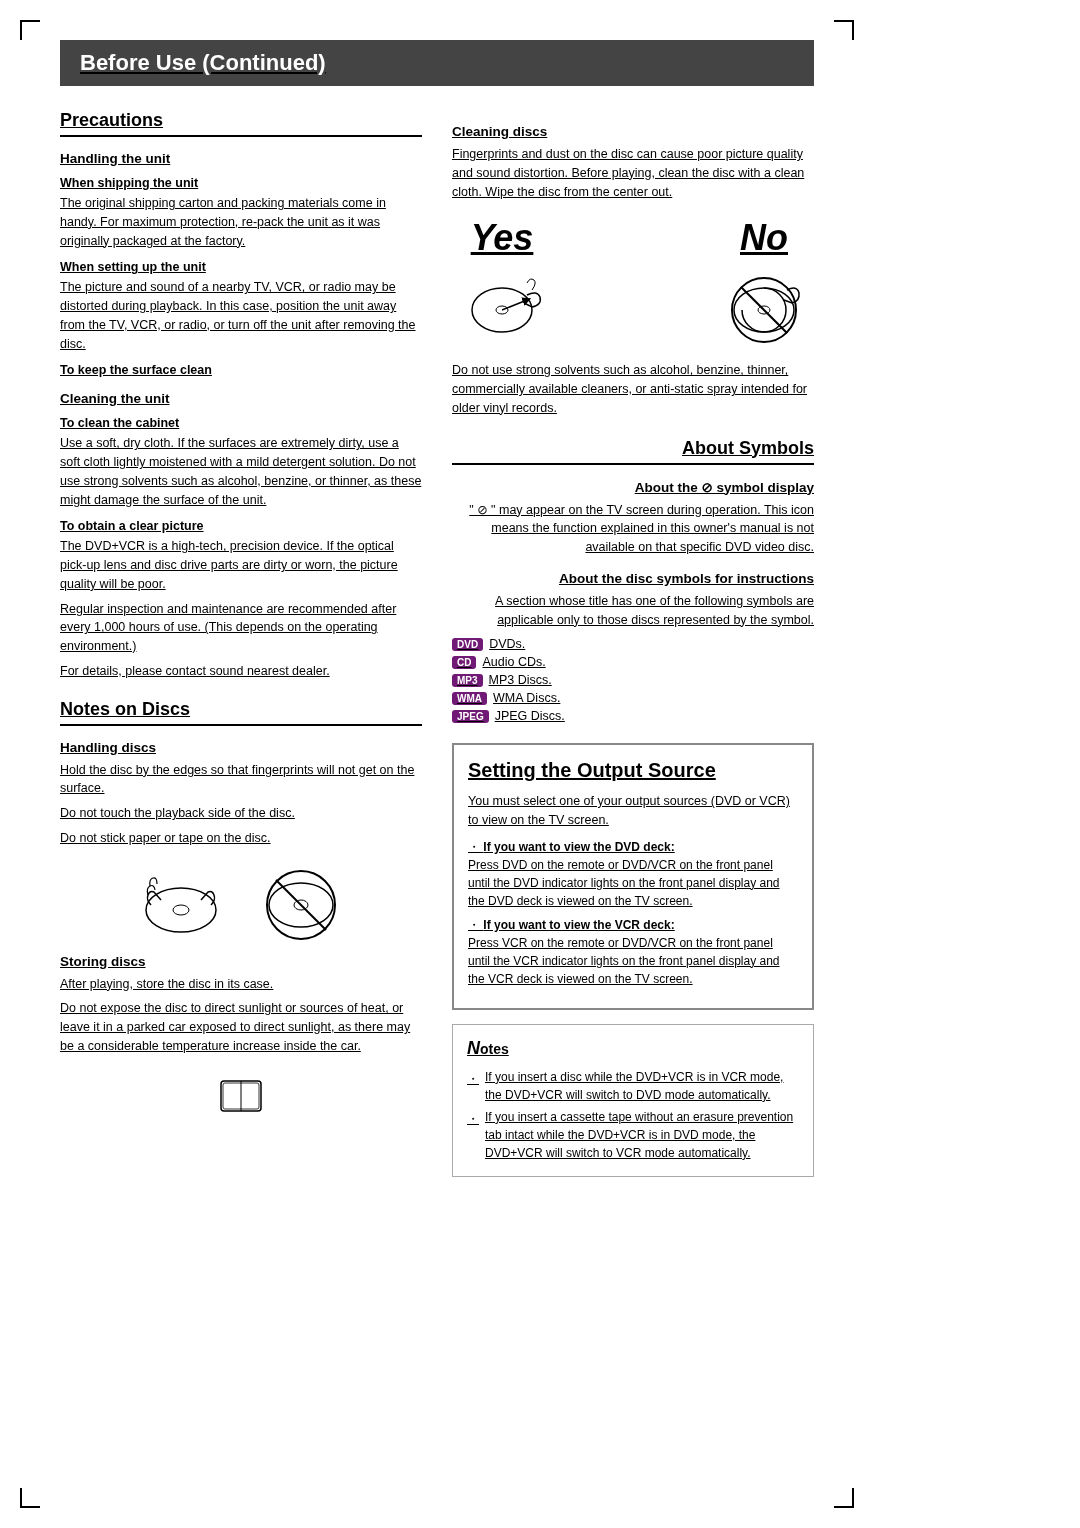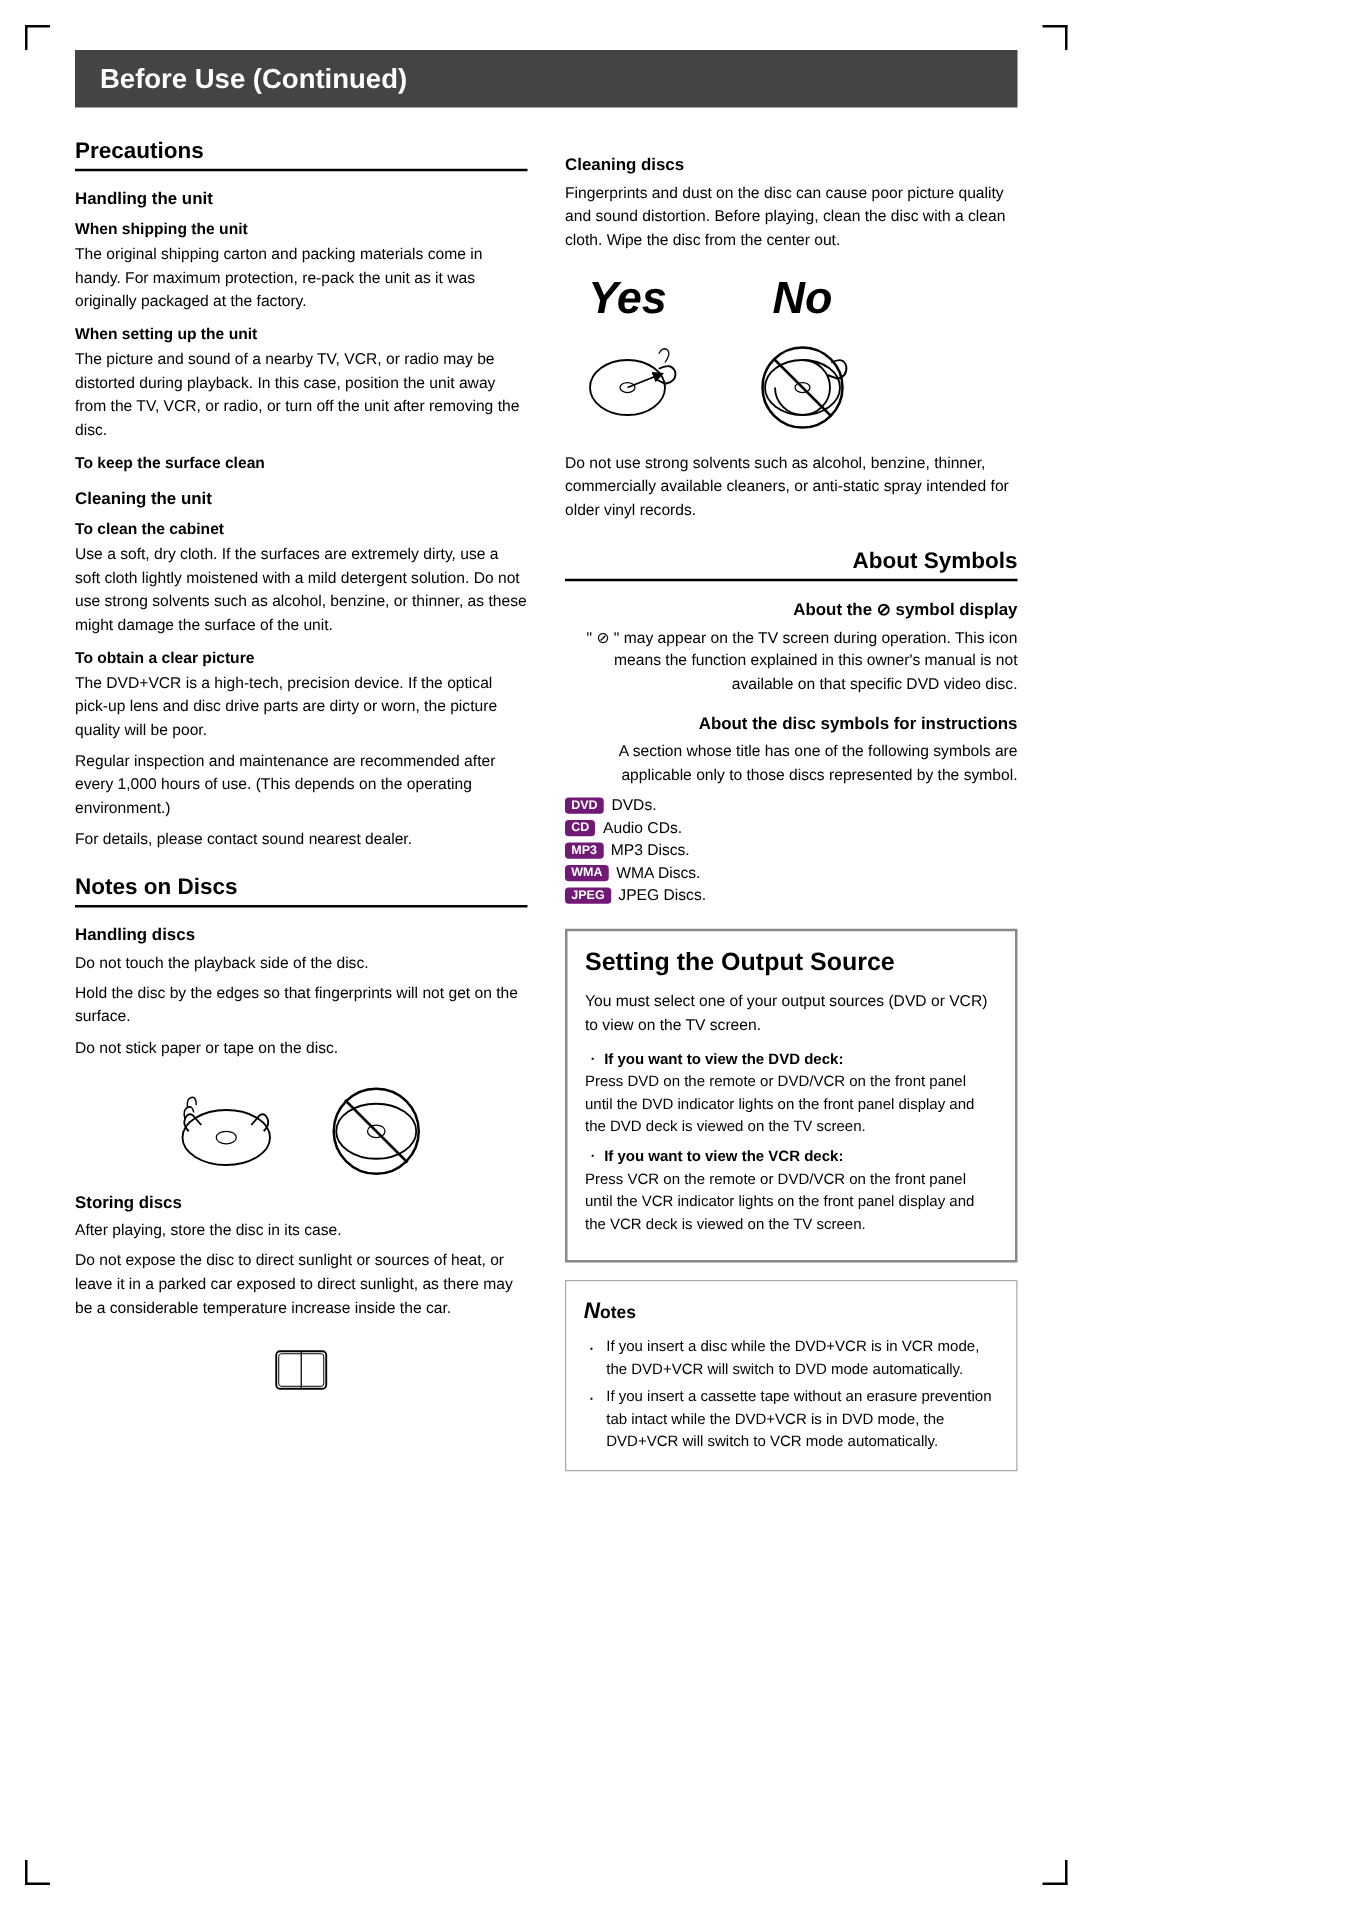--- a/index.html
+++ b/index.html
@@ -11,20 +11,21 @@
       font-size: 13px;
       color: #000;
       position: relative;
     }
 
     .page {
       width: 874px;
       min-height: 1528px;
       padding: 40px 60px;
       position: relative;
+      text-decoration: underline;
     }
 
     
     .corner-mark {
       position: absolute;
       width: 20px;
       height: 20px;
       border-color: #000;
       border-style: solid;
     }
@@ -82,21 +83,21 @@
     p {
       font-size: 12.5px;
       line-height: 1.5;
       margin-bottom: 6px;
     }
 
     
     .yes-no-area {
       display: flex;
       align-items: center;
-      justify-content: flex-start;
+      justify-content: space-between;
       gap: 40px;
       margin: 16px 0;
     }
 
     .yes-no-item {
       display: flex;
       flex-direction: column;
       align-items: center;
     }
 
@@ -242,22 +243,22 @@
       <p>Use a soft, dry cloth. If the surfaces are extremely dirty, use a soft cloth lightly moistened with a mild detergent solution. Do not use strong solvents such as alcohol, benzine, or thinner, as these might damage the surface of the unit.</p>
 
       <div class="sub-subsection-title">To obtain a clear picture</div>
       <p>The DVD+VCR is a high-tech, precision device. If the optical pick-up lens and disc drive parts are dirty or worn, the picture quality will be poor.</p>
       <p>Regular inspection and maintenance are recommended after every 1,000 hours of use. (This depends on the operating environment.)</p>
       <p>For details, please contact sound nearest dealer.</p>
 
       <div class="section-title" style="margin-top:18px;">Notes on Discs</div>
 
       <div class="subsection-title">Handling discs</div>
+      <p>Hold the disc by the edges so that fingerprints will not get on the surface.</p>
       <p>Do not touch the playback side of the disc.</p>
-      <p>Hold the disc by the edges so that fingerprints will not get on the surface.</p>
       <p>Do not stick paper or tape on the disc.</p>
 
       <div class="disc-images">
 
         <svg width="90" height="80" viewBox="0 0 90 80">
           <ellipse cx="45" cy="50" rx="35" ry="22" fill="none" stroke="#000" stroke-width="1.5"></ellipse>
           <ellipse cx="45" cy="50" rx="8" ry="5" fill="none" stroke="#000" stroke-width="1"></ellipse>
 
           <path d="M15 45 Q10 40 12 35 Q14 30 18 32 L25 40" fill="none" stroke="#000" stroke-width="1.5"></path>
           <path d="M75 45 Q80 40 78 35 Q76 30 72 32 L65 40" fill="none" stroke="#000" stroke-width="1.5"></path>

